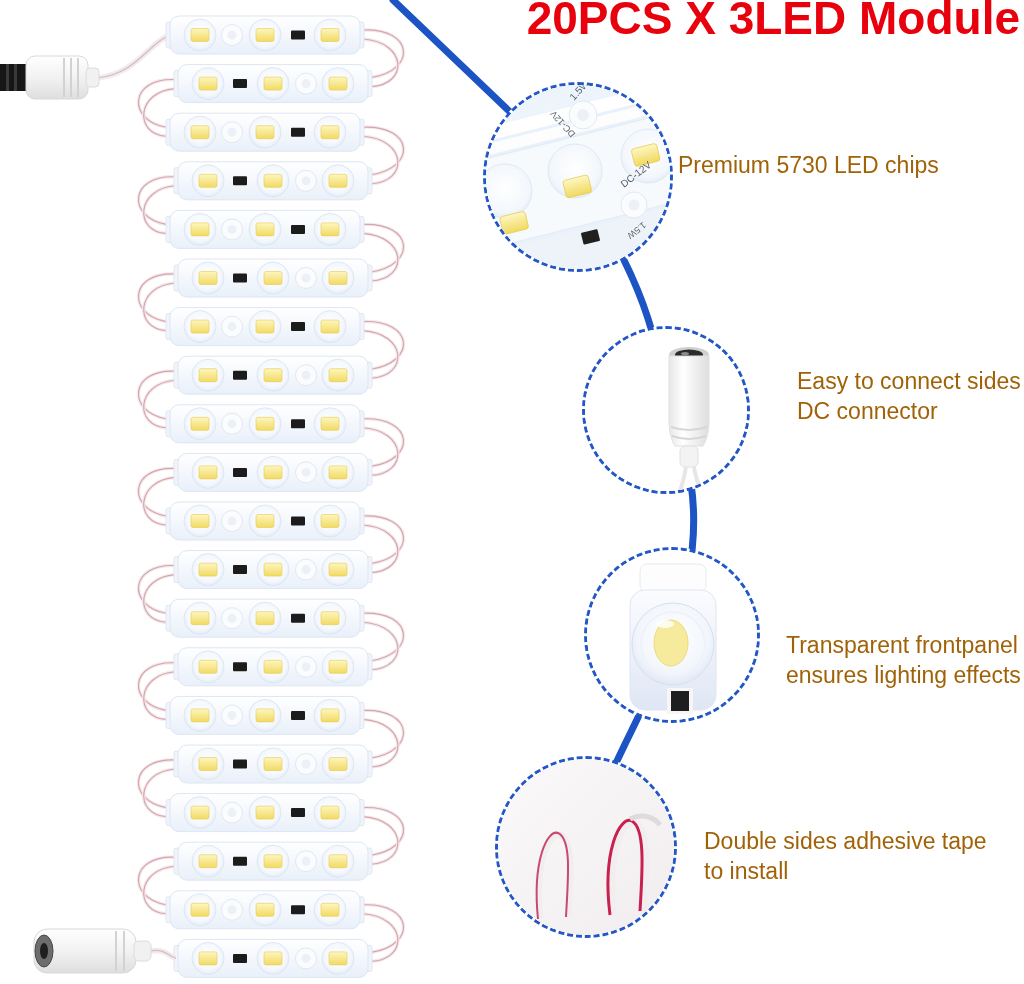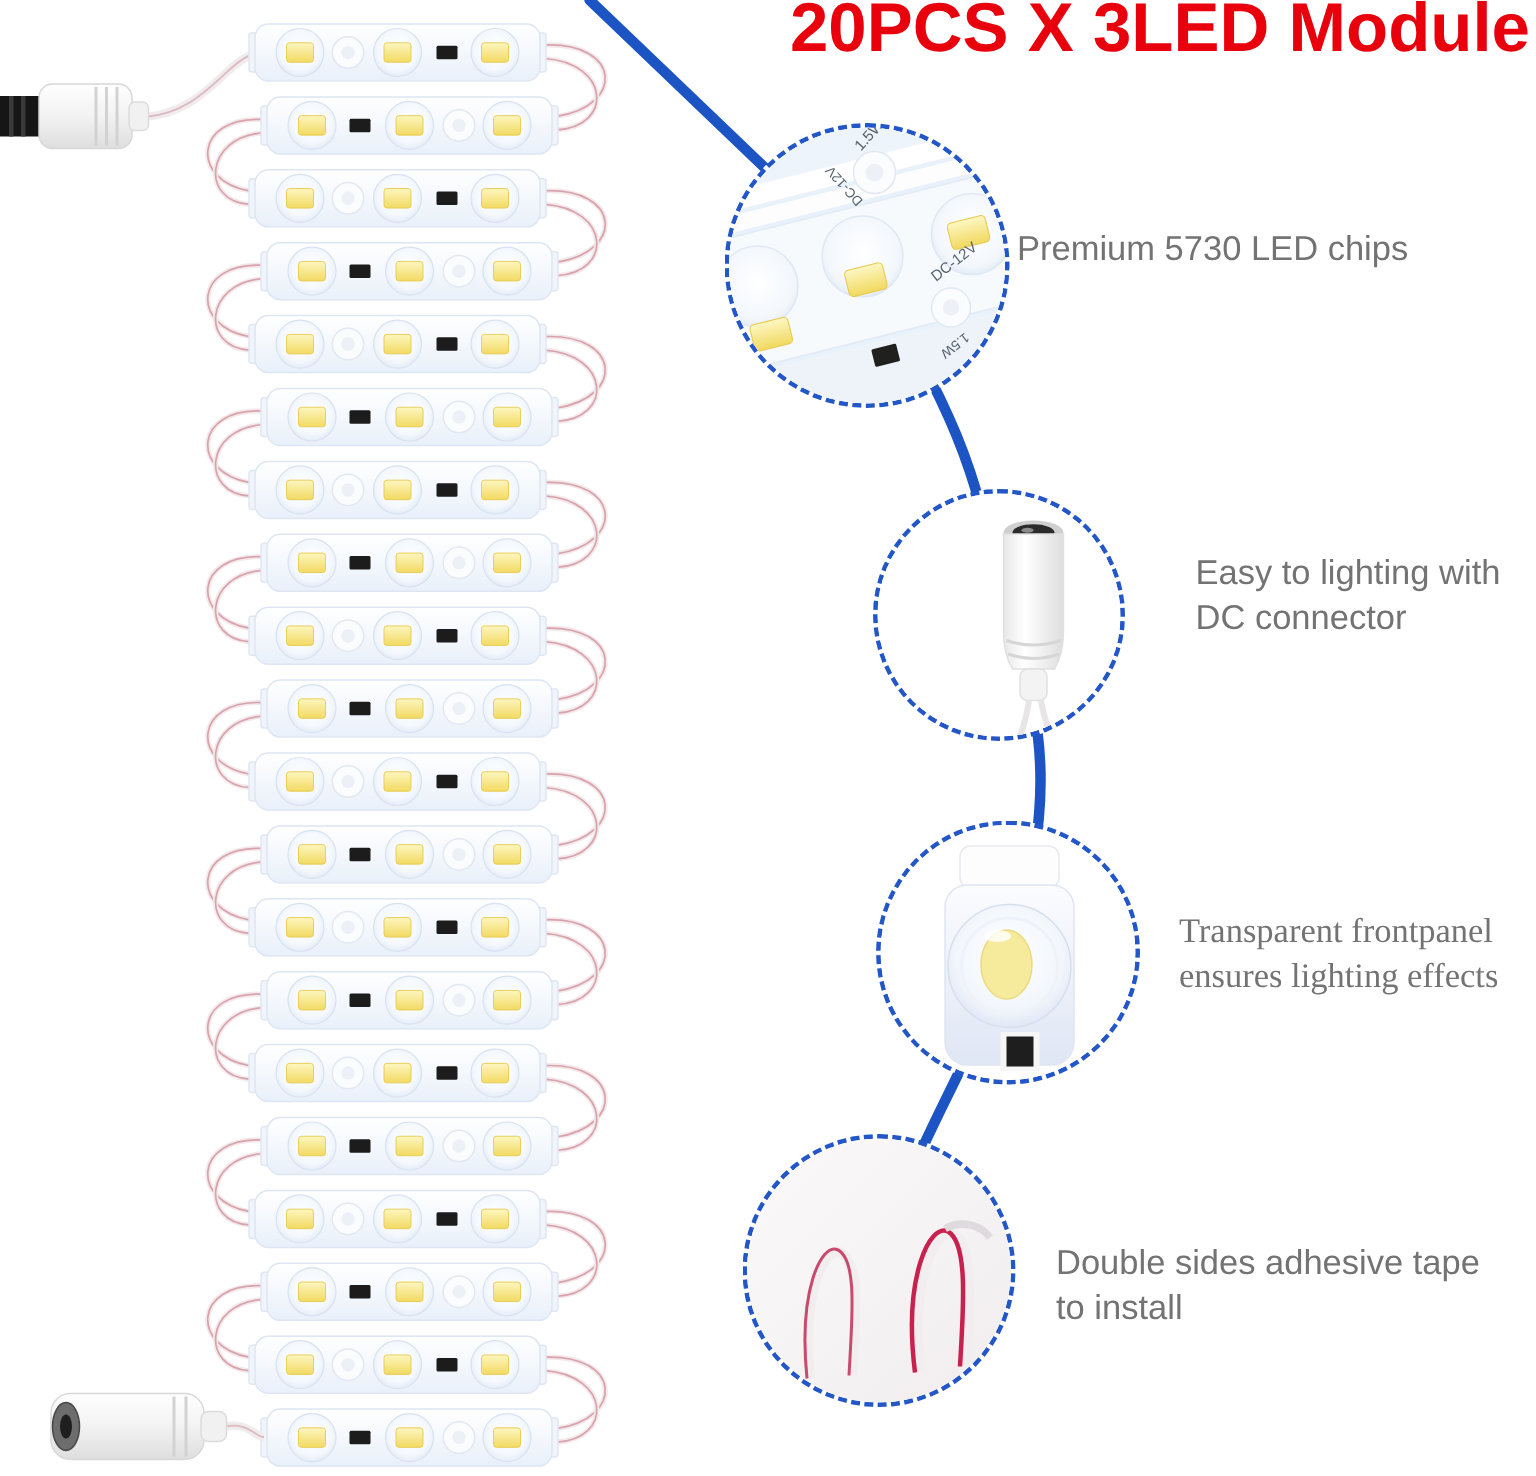--- a/index.html
+++ b/index.html
@@ -2,21 +2,21 @@
 <html><head>
 <meta charset="utf-8">
 <style>
   html,body{margin:0;padding:0;background:#ffffff;}
   body{width:1024px;height:984px;position:relative;overflow:hidden;
        font-family:"Liberation Sans", sans-serif;}
   .abs{position:absolute;}
   #title{left:470px;top:-8px;width:550px;text-align:right;
          font-size:46px;font-weight:700;line-height:52px;letter-spacing:0;
          z-index:5;white-space:nowrap;}
-  .callout-label{font-size:23px;color:#737373;line-height:30px;
+  .callout-label{font-size:23px;color:#a16207;line-height:30px;
                  white-space:pre-line;z-index:5;}
   .callout-circle{border:3px dashed #2356c7;border-radius:50%;
                   background:#ffffff;box-sizing:border-box;overflow:hidden;
                   z-index:2;}
   .callout-circle svg{display:block;}
   #connector-line-svg{left:0;top:0;z-index:1;}
   #led-chain-svg{left:0;top:0;z-index:2;}
 </style>
 </head>
 <body>
@@ -574,20 +574,20 @@
           <stop offset="1" stop-color="#f1edee"></stop>
       </linearGradient>
     </defs>
   </svg>
 </div>
 
 <div id="title" class="abs" style="color: rgb(232, 0, 13);">20PCS X 3LED Module</div>
 
 <div class="callout-label abs" style="left:678px;top:150px;">Premium 5730 LED chips</div>
 
-<div class="callout-label abs" style="left:797px;top:366px;">Easy to lighting with
+<div class="callout-label abs" style="left:797px;top:366px;">Easy to connect sides
 DC connector</div>
 
-<div class="callout-label abs" style="left:786px;top:606px;font-family:Liberation Serif, serif;">Transparent frontpanel
+<div class="callout-label abs" style="left:786px;top:630px;">Transparent frontpanel
 ensures lighting effects</div>
 
 <div class="callout-label abs" style="left:704px;top:826px;">Double sides adhesive tape
 to install</div>
 
 </body></html>

